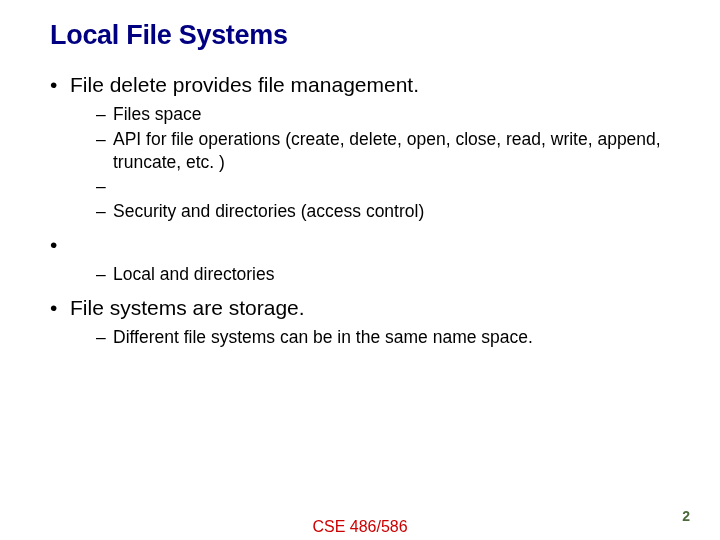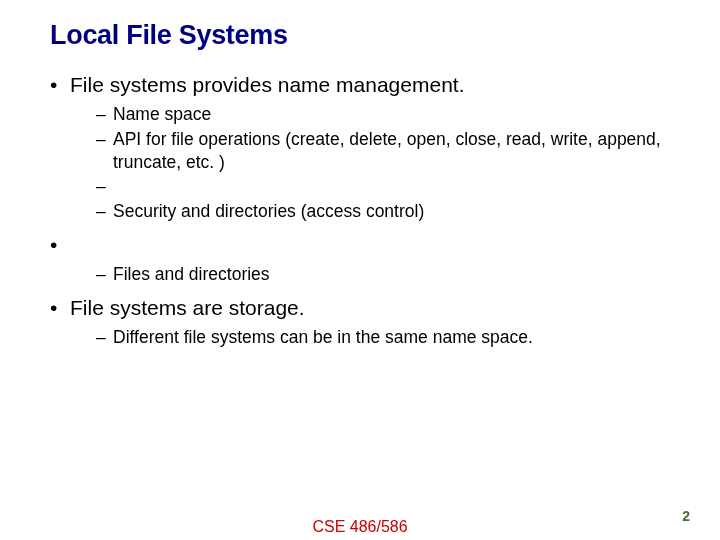--- a/index.html
+++ b/index.html
@@ -80,26 +80,26 @@
 <body>
 
 <div class="slide">
   <h1 class="title">Local File Systems</h1>
 
   <ul class="bullet-list">
 
     <li>
       <div class="bullet-item">
         <span class="bullet">•</span>
-        <span>File systems provides name management.</span>
+        <span>File delete provides file management.</span>
       </div>
       <ul class="sub-list">
         <li class="sub-item">
           <span class="dash">–</span>
-          <span>Name space</span>
+          <span>Files space</span>
         </li>
         <li class="sub-item">
           <span class="dash">–</span>
           <span>API for file operations (create, delete, open, close, read, write, append, truncate, etc. )</span>
         </li>
         <li class="sub-item">
           <span class="dash">–</span>
         </li>
         <li class="sub-item">
           <span class="dash">–</span>
@@ -108,21 +108,21 @@
       </ul>
     </li>
 
     <li>
       <div class="bullet-item">
         <span class="bullet">•</span>
       </div>
       <ul class="sub-list">
         <li class="sub-item">
           <span class="dash">–</span>
-          <span>Files and directories</span>
+          <span>Local and directories</span>
         </li>
       </ul>
     </li>
 
     <li>
       <div class="bullet-item">
         <span class="bullet">•</span>
         <span>File systems are storage.</span>
       </div>
       <ul class="sub-list">

